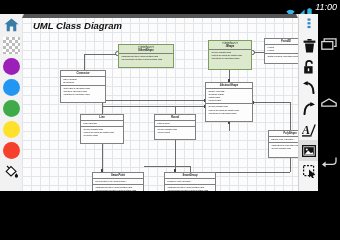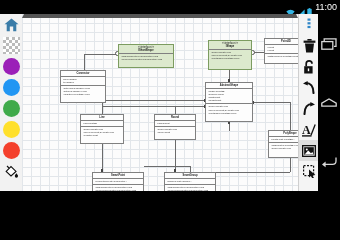--- a/index.html
+++ b/index.html
@@ -1,17 +1,17 @@
 <!DOCTYPE html>
 <html><head>
 <meta charset="utf-8">
 <style>
   html,body{margin:0;padding:0;background:#000;}
   body{width:340px;height:191px;overflow:hidden;font-family:"Liberation Sans",sans-serif;}
-  #screen{position:relative;width:340px;height:191px;background:#fde047;overflow:hidden;}
+  #screen{position:relative;width:340px;height:191px;background:#fde047;overflow:hidden;font-style:italic;}
 
   
   #statusbar{position:absolute;left:0;top:0;width:340px;height:14px;background:#000;
              display:flex;align-items:center;justify-content:flex-end;padding-right:3px;box-sizing:border-box;}
   #statusbar .sicon{display:inline-block;margin-left:2px;}
   #statusbar .clock{color:#fff;font-size:9px;line-height:9px;margin-left:3px;letter-spacing:0px;}
   .wifi-g{width:9px;height:8px;position:relative;}
   .sig-g{width:8px;height:8px;position:relative;}
   .bat-g{width:5px;height:9px;position:relative;}
 
@@ -119,20 +119,21 @@
       <div class="pal-cell">
         <svg width="15" height="14" viewBox="0 0 15 14">
           <path d="M2.2 6.4 L7.0 1.6 L12.0 6.4 L7.0 11.0 Z" fill="#fff" stroke="#111" stroke-width="1.1"></path>
           <path d="M5.0 3.0 L3.0 1.0" stroke="#111" stroke-width="1.1" fill="none"></path>
           <path d="M12.4 8.2 C13.6 9.6 14.0 10.4 14.0 11.1 A1.6 1.6 0 0 1 10.8 11.1 C10.8 10.4 11.2 9.6 12.4 8.2 Z" fill="#111"></path>
         </svg>
       </div>
     </div>
 
     <div id="canvas">
+      <div id="title">UML Class Diagram</div>
 
       <div class="edge h" style="left:62px;top:40px;width:34px;"></div>
       <div class="edge v" style="left:62px;top:40px;height:16px;"></div>
       <div class="dot-o" style="left:93px;top:37px;"></div>
 
       <div class="edge h" style="left:230px;top:38px;width:12px;"></div>
       <div class="dot-o" style="left:228px;top:35.5px;"></div>
 
       <div class="edge v" style="left:207px;top:56px;height:12px;"></div>
       <div class="tri-up" style="left:204.5px;top:58px;"></div>

